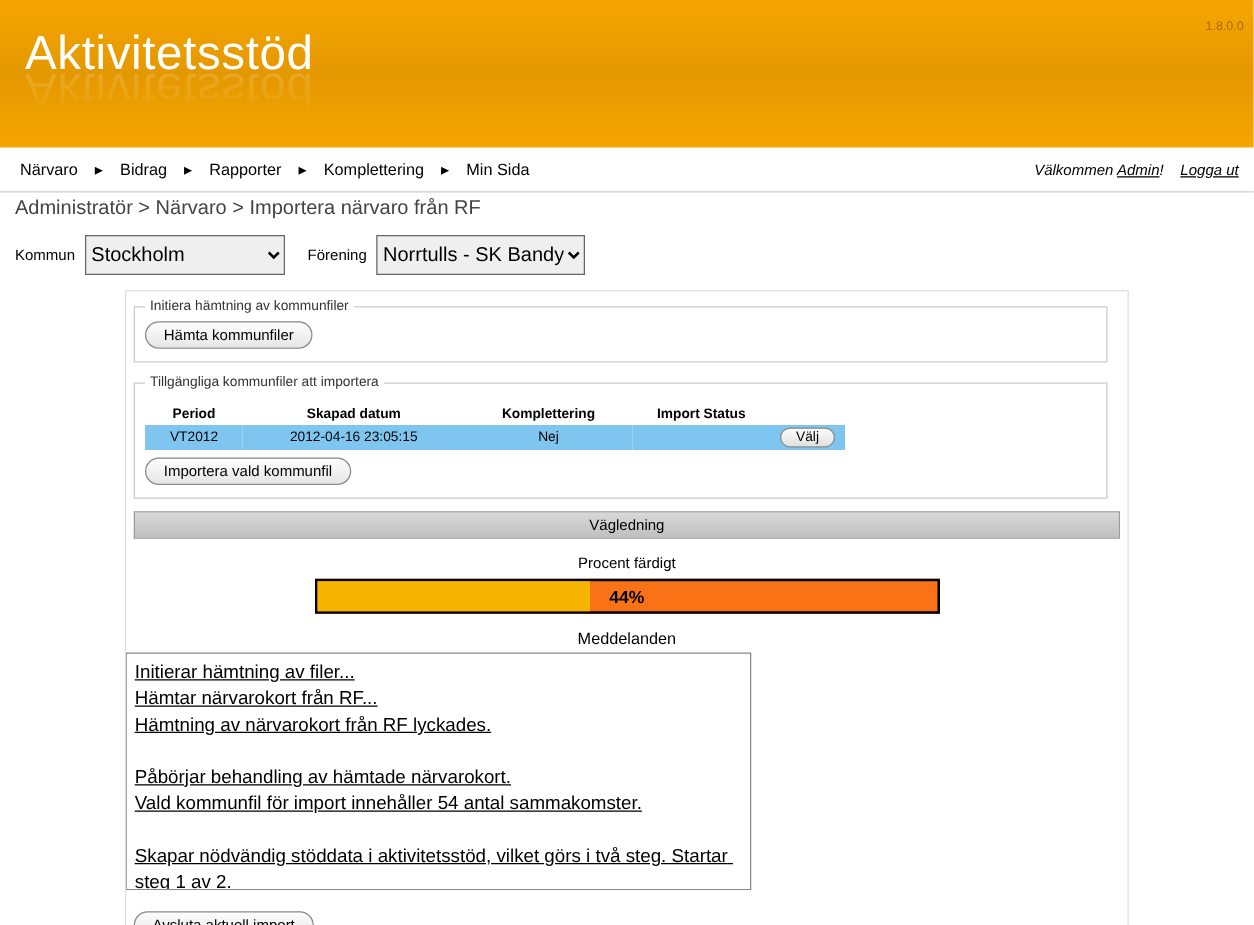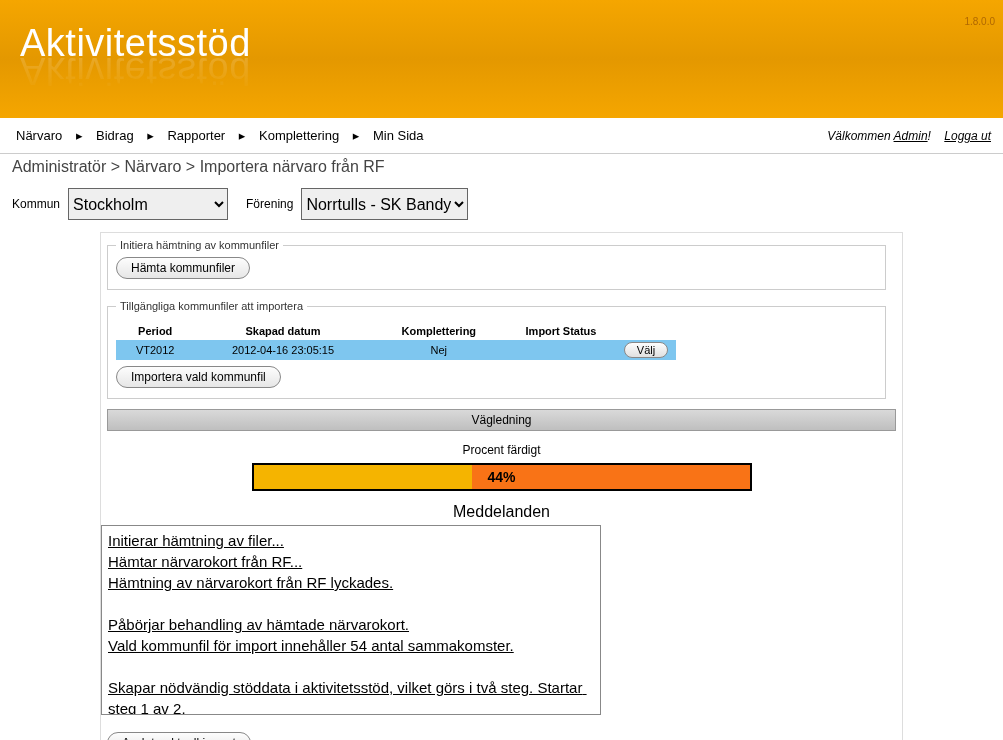--- a/index.html
+++ b/index.html
@@ -158,21 +158,21 @@
     .progress-text {
       position: absolute;
       left: 50%;
       top: 50%;
       transform: translate(-50%, -50%);
       font-weight: bold;
       font-size: 14px;
     }
     .msg-label {
       text-align: center;
-      font-size: 16px;
+      font-size: 13px;
       margin-bottom: 4px;
     }
     .msg-box {
       width: 500px;
       height: 190px;
       margin: 0 auto 14px auto;
       border: 1px solid #888;
       padding: 4px 6px;
       font-size: 15px;
       font-family: Verdana, sans-serif;

